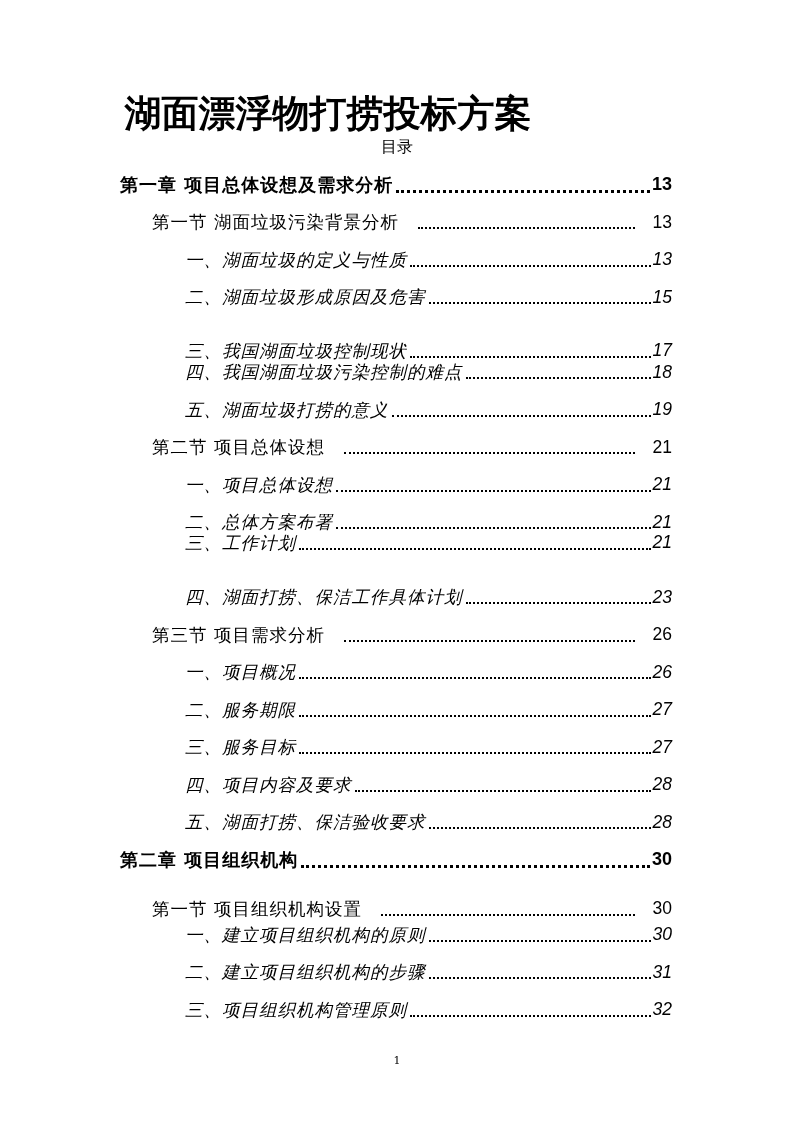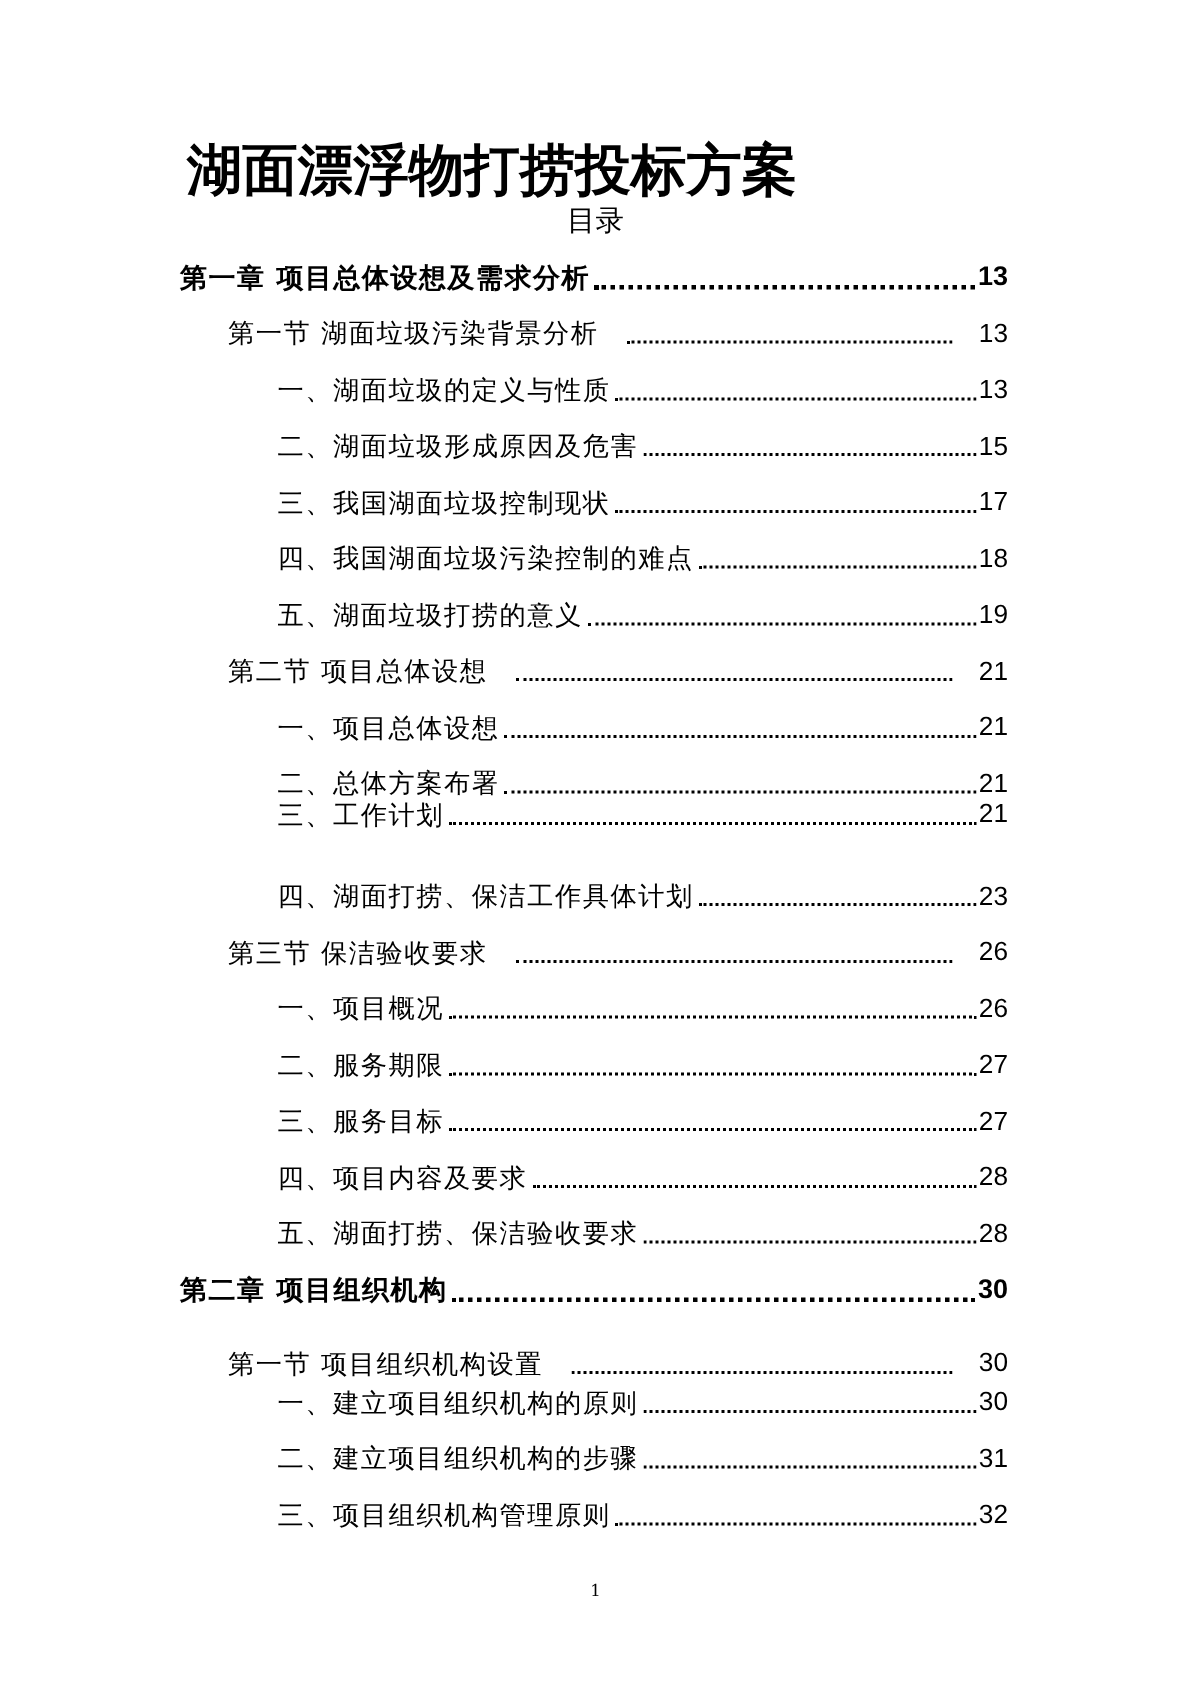--- a/index.html
+++ b/index.html
@@ -26,42 +26,42 @@
       font-size: 37px;
       line-height: 50px;
       letter-spacing: 0px;
     }
     .toc-heading {
       position: absolute;
       left: 0;
       top: 133px;
       width: 794px;
       text-align: center;
-      font-size: 19px;
+      font-size: 16px;
       line-height: 28px;
     }
     .toc {
       position: absolute;
       left: 0;
       top: 166px;
       width: 794px;
     }
     .toc-row {
       position: absolute;
       height: 37.5px;
       display: flex;
       align-items: center;
       box-sizing: border-box;
       right: 122px;
       font-size: 17.5px;
       white-space: nowrap;
     }
     .toc-row.level-1 { left: 120px; font-weight: bold; font-size: 18px; }
     .toc-row.level-2 { left: 152px; gap: 16px; }
-    .toc-row.level-3 { left: 185px; }
+    .toc-row.level-3 { left: 185px; font-style: italic; }
     .toc-row .label {
       flex: 0 0 auto;
       letter-spacing: 1px;
       padding-right: 3px;
     }
     .toc-row .leader {
       flex: 1 1 auto;
       overflow: hidden;
       height: 20px;
       position: relative;
@@ -114,21 +114,21 @@
     <div class="toc-row level-3" style="top:75px">
       <span class="label">一、湖面垃圾的定义与性质</span>
       <span class="leader"></span>
       <span class="page-num">13</span>
     </div>
     <div class="toc-row level-3" style="top:112.5px">
       <span class="label">二、湖面垃圾形成原因及危害</span>
       <span class="leader"></span>
       <span class="page-num">15</span>
     </div>
-    <div class="toc-row level-3" style="top:150px">
+    <div class="toc-row level-3" style="top:166px">
       <span class="label">三、我国湖面垃圾控制现状</span>
       <span class="leader"></span>
       <span class="page-num">17</span>
     </div>
     <div class="toc-row level-3" style="top:187.5px">
       <span class="label">四、我国湖面垃圾污染控制的难点</span>
       <span class="leader"></span>
       <span class="page-num">18</span>
     </div>
     <div class="toc-row level-3" style="top:225px">
@@ -155,21 +155,21 @@
       <span class="label">三、工作计划</span>
       <span class="leader"></span>
       <span class="page-num">21</span>
     </div>
     <div class="toc-row level-3" style="top:412.5px">
       <span class="label">四、湖面打捞、保洁工作具体计划</span>
       <span class="leader"></span>
       <span class="page-num">23</span>
     </div>
     <div class="toc-row level-2" style="top:450px">
-      <span class="label">第三节  保洁验收要求</span>
+      <span class="label">第三节  项目需求分析</span>
       <span class="leader"></span>
       <span class="page-num">26</span>
     </div>
     <div class="toc-row level-3" style="top:487.5px">
       <span class="label">一、项目概况</span>
       <span class="leader"></span>
       <span class="page-num">26</span>
     </div>
     <div class="toc-row level-3" style="top:525px">
       <span class="label">二、服务期限</span>

